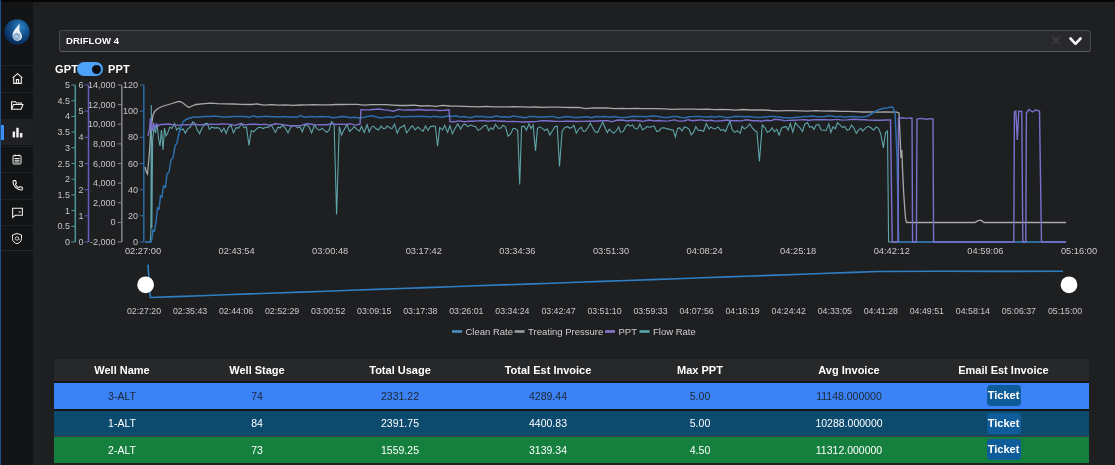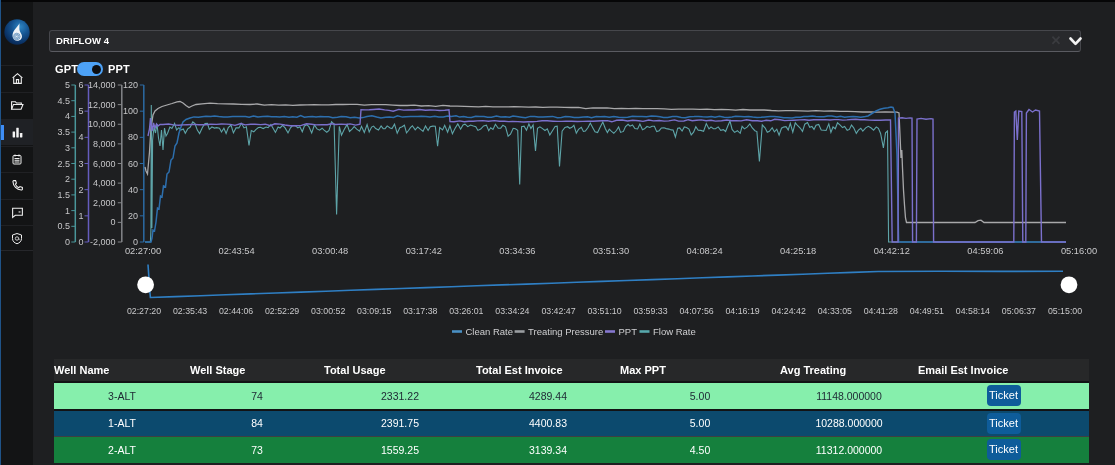--- a/index.html
+++ b/index.html
@@ -4,42 +4,42 @@
 html,body{width:1115px;height:465px;background:#1e1f21;font-family:"Liberation Sans",sans-serif;overflow:hidden;position:relative}
 .abs{position:absolute}
 #topstrip{left:0;top:0;width:1115px;height:2px;background:#060607}
 #blueline{left:0;top:0;width:1.3px;height:465px;background:#1f5388}
 #sidebar{left:1.3px;top:2px;width:31.7px;height:463px;background:#131415}
 .navitem{position:absolute;left:1.3px;width:31.7px;height:26px;border-top:1px solid #202124;display:flex;align-items:center;justify-content:center}
 .navitem svg{display:block}
 #navactive{background:#1f2125}
 #activebar{left:1.3px;width:2.6px;height:15px;background:#3e8ef7}
 #logo{left:4px;top:19px;width:26px;height:26px}
-#dropdown{left:49px;top:30px;width:1032px;height:22px;background:#28292c;border:1px solid #46474c;border-bottom-color:#5a5b61;border-radius:3px;color:#fff;font-size:9.5px;font-weight:bold;line-height:20px;padding-left:6px;letter-spacing:0.1px}
+#dropdown{left:59px;top:30px;width:1032px;height:22px;background:#28292c;border:1px solid #46474c;border-bottom-color:#5a5b61;border-radius:3px;color:#fff;font-size:9.5px;font-weight:bold;line-height:20px;padding-left:6px;letter-spacing:0.1px}
 #ddx{left:1048px;top:33px;width:16px;height:16px;color:#3a3b3f;font-size:13px;font-weight:bold;text-align:center;line-height:16px}
 #ddchev{left:1069px;top:37px}
 #ddchev svg{display:block}
 .tlab{top:63px;color:#fff;font-size:11px;font-weight:bold;line-height:12px;letter-spacing:0.2px}
 #toggle{left:77px;top:62px;width:26.4px;height:14px;background:#4da2f7;border-radius:7px}
 #knob{left:92.2px;top:64.6px;width:9.2px;height:9.2px;border-radius:50%;background:#0e0f12}
 #chartwrap{left:0;top:80px;width:1115px;height:350px}
 .axlab{font-size:9px;fill:#c6c6c8;font-family:"Liberation Sans",sans-serif}
 .xlab{font-size:9.3px;fill:#c9c9cb;font-family:"Liberation Sans",sans-serif}
 .navlab{font-size:8.8px;fill:#c9c9cb;font-family:"Liberation Sans",sans-serif}
 .leglab{font-size:9.5px;fill:#cfcfd1;font-family:"Liberation Sans",sans-serif}
 #table{left:54px;top:359px;width:1035px}
 .hrow{display:flex;height:23.5px;background:#272829;align-items:center;border-bottom:2px solid #121315}
 .trow{display:flex;height:26px;align-items:center}
-.row1{height:28px !important;background:#86efac;color:#1d2733;border-bottom:2px solid #121315}
+.row1{height:28px !important;background:#3b82f6;color:#1d2733;border-bottom:2px solid #121315}
 .row2{background:#0c4a6e;color:#fff;border-bottom:1px solid #3e3f41}
 .row3{background:#15803d;color:#fff}
-.hrow div{color:#fff;font-weight:bold;font-size:11px;}
+.hrow div{color:#fff;font-weight:bold;font-size:11px;text-align:center}
 .trow div{font-size:10.5px;text-align:center}
 .c1{width:136px}.c2{width:134px}.c3{width:152px}.c4{width:144px}.c5{width:160px}.c6{width:138px}.c7{width:171px}
-.ticket{display:inline-block;width:34px;height:21px;background:#0e5c9a;border-radius:4px;color:#fff;font-weight:normal;font-size:11px;line-height:21px;text-align:center}
+.ticket{display:inline-block;width:34px;height:21px;background:#0e5c9a;border-radius:4px;color:#fff;font-weight:bold;font-size:11px;line-height:21px;text-align:center}
 </style></head>
 <body>
 <div class="abs" id="topstrip"></div>
 <div class="abs" id="sidebar"></div>
 <div class="abs" id="blueline"></div>
 <div class="abs" id="logo">
 <svg width="26" height="26" viewBox="0 0 26 26">
 <defs>
         <radialGradient id="lg" cx="62%" cy="30%" r="85%">
 <stop offset="0%" stop-color="#2e86c4"></stop>
@@ -237,21 +237,21 @@
 <text x="653.0" y="335" class="leglab">Flow Rate</text>
 </g>
 </svg></div>
 <div class="abs" id="table">
 <div class="hrow">
       <div class="c1">Well Name</div>
       <div class="c2">Well Stage</div>
       <div class="c3">Total Usage</div>
       <div class="c4">Total Est Invoice</div>
       <div class="c5">Max PPT</div>
-      <div class="c6">Avg Treating</div>
+      <div class="c6">Avg Invoice</div>
       <div class="c7">Email Est Invoice</div>
     </div>
 <div class="trow row1">
       <div class="c1">3-ALT</div>
       <div class="c2">74</div>
       <div class="c3">2331.22</div>
       <div class="c4">4289.44</div>
       <div class="c5">5.00</div>
       <div class="c6">11148.000000</div>
       <div class="c7"><span class="ticket">Ticket</span></div>

